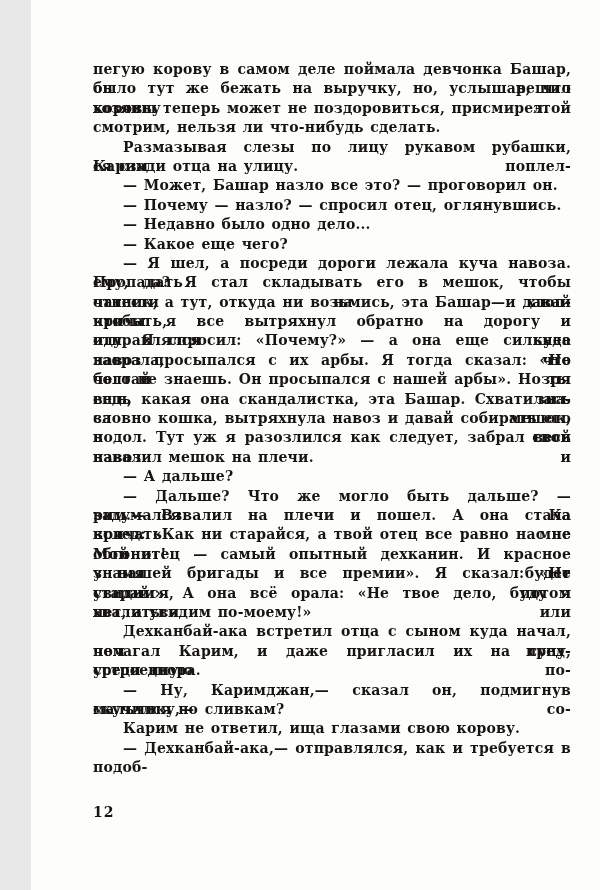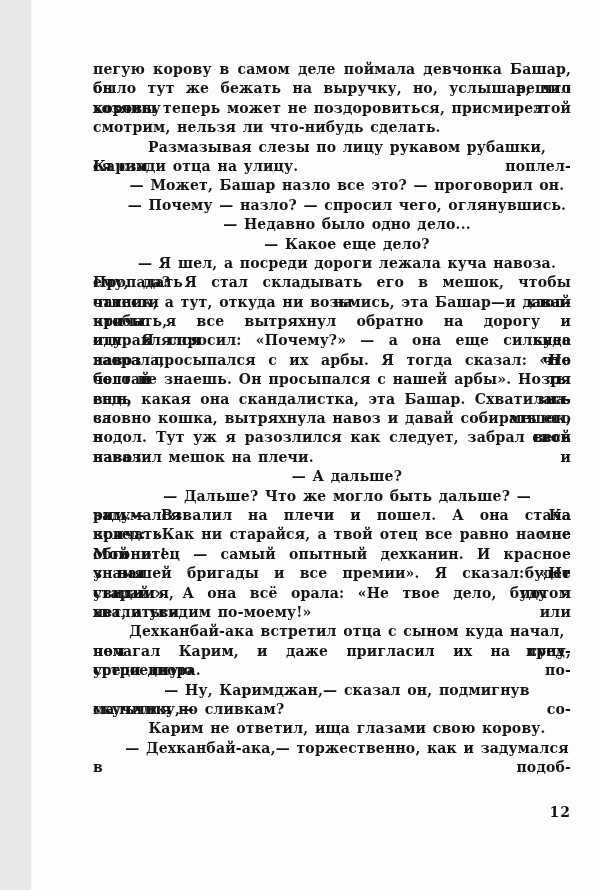--- a/index.html
+++ b/index.html
@@ -32,48 +32,47 @@
     word-spacing: 1.5px;
     text-align: left;
     white-space: normal;
   }
   .line.just {
     text-align: justify;
     text-align-last: justify;
   }
   .line.indent {
     text-indent: 30px;
-    text-align: center;
   }
   .page-number {
     position: absolute;
     top: 804px;
     left: 62px;
     width: 478px;
-    text-align: right;
+    text-align: left;
     font-size: 14px;
     font-weight: bold;
     letter-spacing: 1px;
   }
 </style>
 </head>
 <body>
 
 <div class="page">
   <div class="text-block">
       <div class="line just">пегую корову в самом деле поймала девчонка Башар, он решил</div>
       <div class="line just">было тут же бежать на выручку, но, услышав, что хозяину этой</div>
       <div class="line">коровы теперь может не поздоровиться, присмирел.</div>
       <div class="line">смотрим, нельзя ли что-нибудь сделать.</div>
       <div class="line just indent">Размазывая слезы по лицу рукавом рубашки, Карим поплел-</div>
       <div class="line">ся сзади отца на улицу.</div>
       <div class="line indent">— Может, Башар назло все это? — проговорил он.</div>
-      <div class="line indent">— Почему — назло? — спросил чего, оглянувшись.</div>
+      <div class="line indent">— Почему — назло? — спросил отец, оглянувшись.</div>
       <div class="line indent">— Недавно было одно дело...</div>
-      <div class="line indent">— Какое еще дело?</div>
+      <div class="line indent">— Какое еще чего?</div>
       <div class="line just indent">— Я шел, а посреди дороги лежала куча навоза. Пропадать</div>
       <div class="line just">ему, да? Я стал складывать его в мешок, чтобы отнести на хлоп-</div>
       <div class="line just">чатник, а тут, откуда ни возьмись, эта Башар—и давай кричать,</div>
       <div class="line just">чтобы я все вытряхнул обратно на дорогу и отправлялся куда</div>
       <div class="line just">иду. Я спросил: «Почему?» — а она еще сильнее заорала, что</div>
       <div class="line just">навоз просыпался с их арбы. Я тогда сказал: «Не болтай зря</div>
       <div class="line just">чего не знаешь. Он просыпался с нашей арбы». Но ты ведь зна-</div>
       <div class="line just">ешь, какая она скандалистка, эта Башар. Схватилась за мешок,</div>
       <div class="line just">словно кошка, вытряхнула навоз и давай собирать его в свой</div>
       <div class="line just">подол. Тут уж я разозлился как следует, забрал весь навоз и</div>
@@ -85,16 +84,16 @@
       <div class="line just">Мой отец — самый опытный дехканин. И красное знамя будет</div>
       <div class="line just">у нашей бригады и все премии». Я сказал: «Не старайся, потом</div>
       <div class="line just">увидим». А она всё орала: «Не твое дело, буду я хвалиться или</div>
       <div class="line">нет, а увидим по-моему!»</div>
       <div class="line just indent">Дехканбай-ака встретил отца с сыном куда начал, чем пред-</div>
       <div class="line just">полагал Карим, и даже пригласил их на супу, устроенную по-</div>
       <div class="line">среди двора.</div>
       <div class="line just indent">— Ну, Каримджан,— сказал он, подмигнув мальчику,— со-</div>
       <div class="line">скучился по сливкам?</div>
       <div class="line indent">Карим не ответил, ища глазами свою корову.</div>
-      <div class="line just indent">— Дехканбай-ака,— торжественно, как и задумался в подоб-</div>
+      <div class="line just indent">— Дехканбай-ака,— отправлялся, как и требуется в подоб-</div>
     </div>
   <div class="page-number">12</div>
 </div>
 
 </body></html>

